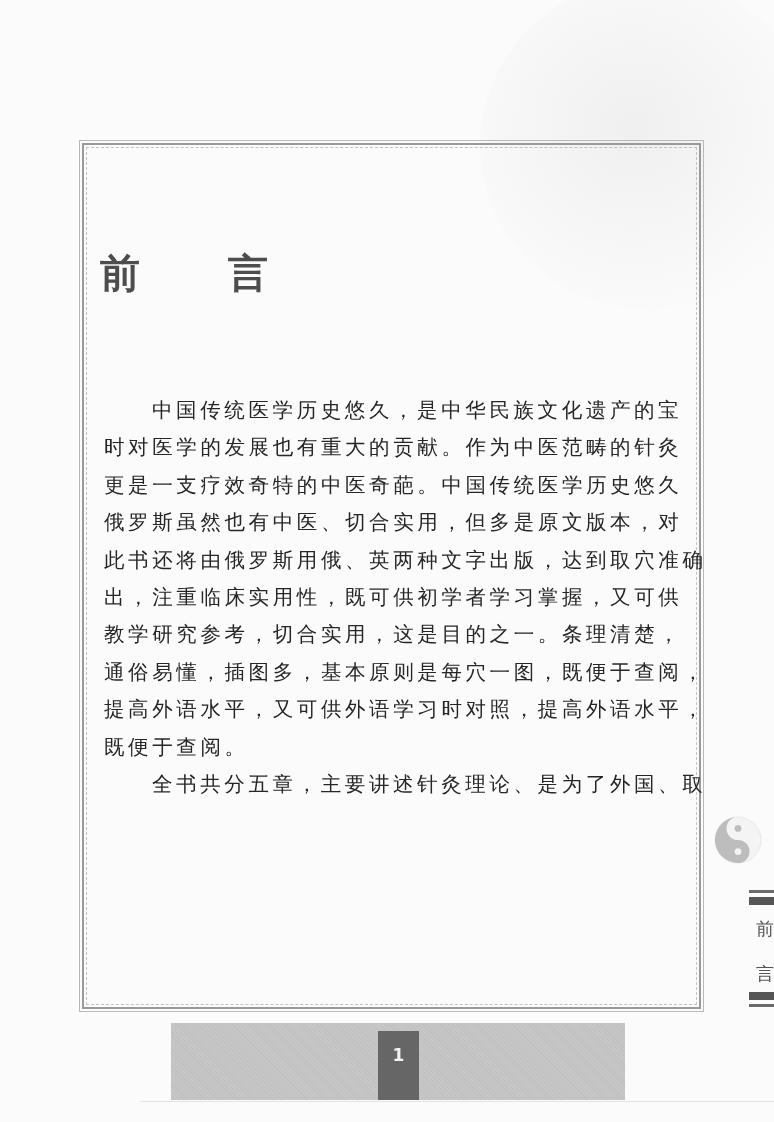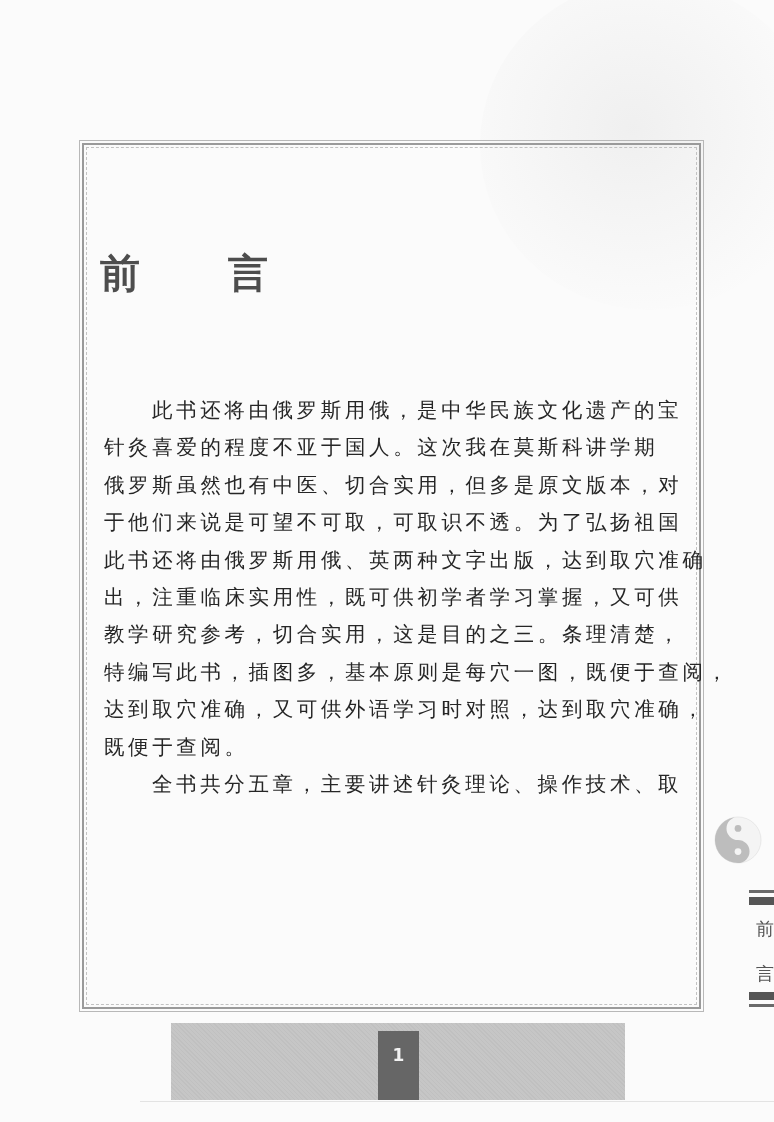--- a/index.html
+++ b/index.html
@@ -99,31 +99,31 @@
 
 <div class="frame"></div>
 <div class="frame-inner"></div>
 
 <div class="title">
   <span>前</span>
   <span>言</span>
 </div>
 
 <div class="body-text">
-  <span class="line indent">此书还将由俄罗斯用俄，是中华民族文化遗产的宝</span>
-  <span class="line">针灸喜爱的程度不亚于国人。这次我在莫斯科讲学期</span>
+  <span class="line indent">中国传统医学历史悠久，是中华民族文化遗产的宝</span>
+  <span class="line">时对医学的发展也有重大的贡献。作为中医范畴的针灸</span>
+  <span class="line">更是一支疗效奇特的中医奇葩。中国传统医学历史悠久</span>
   <span class="line">俄罗斯虽然也有中医、切合实用，但多是原文版本，对</span>
-  <span class="line">于他们来说是可望不可取，可取识不透。为了弘扬祖国</span>
   <span class="line">此书还将由俄罗斯用俄、英两种文字出版，达到取穴准确</span>
   <span class="line">出，注重临床实用性，既可供初学者学习掌握，又可供</span>
-  <span class="line">教学研究参考，切合实用，这是目的之三。条理清楚，</span>
-  <span class="line">特编写此书，插图多，基本原则是每穴一图，既便于查阅，</span>
-  <span class="line">达到取穴准确，又可供外语学习时对照，达到取穴准确，</span>
+  <span class="line">教学研究参考，切合实用，这是目的之一。条理清楚，</span>
+  <span class="line">通俗易懂，插图多，基本原则是每穴一图，既便于查阅，</span>
+  <span class="line">提高外语水平，又可供外语学习时对照，提高外语水平，</span>
   <span class="line">既便于查阅。</span>
-  <span class="line indent">全书共分五章，主要讲述针灸理论、操作技术、取</span>
+  <span class="line indent">全书共分五章，主要讲述针灸理论、是为了外国、取</span>
 </div>
 
 <div class="side-tab">
   <svg class="yinyang" viewBox="0 0 100 100" style="left:-8px;top:-4px;">
     <circle cx="50" cy="50" r="48" fill="#f4f4f4" stroke="#d6d6d6" stroke-width="1"></circle>
     <path d="M50 2 A48 48 0 0 0 50 98 A24 24 0 0 0 50 50 A24 24 0 0 1 50 2 Z" fill="#bdbdbd"></path>
     <circle cx="50" cy="26" r="7" fill="#bdbdbd"></circle>
     <circle cx="50" cy="74" r="7" fill="#f4f4f4"></circle>
   </svg>
   <div class="bars" style="top:70px;">

